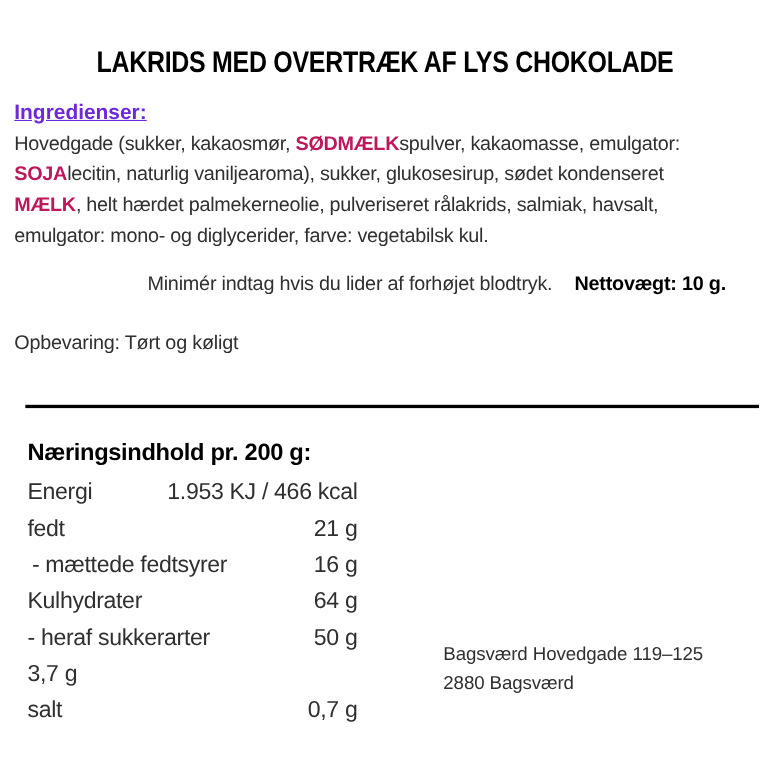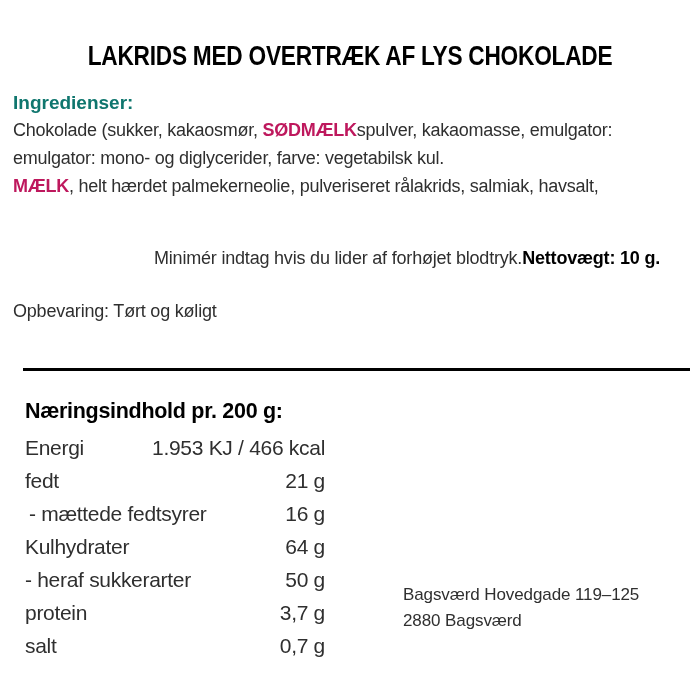--- a/index.html
+++ b/index.html
@@ -31,21 +31,22 @@
     transform-origin: 50% 50%;
     white-space: nowrap;
   }
 
   
   .ingredients-heading {
     top: 92px;
     left: 13px;
     font-size: 19px;
     font-weight: 700;
-    color: #0f766e;
+    color: #6d28d9;
+    text-decoration: underline;
   }
   .ingredients-text {
     top: 116px;
     left: 13px;
     width: 687px;
     font-size: 18px;
     line-height: 28px;
     letter-spacing: -0.25px;
   }
   .ingredients-text .ing-line { white-space: nowrap; }
@@ -55,21 +56,21 @@
   .warning-row {
     top: 248px;
     left: 13px;
     width: 647px;
     display: flex;
     justify-content: flex-end;
     align-items: baseline;
     font-size: 18px;
     letter-spacing: -0.2px;
   }
-  .net-weight { font-weight: 700; color: #000000; white-space: nowrap; }
+  .net-weight { font-weight: 700; color: #000000; white-space: nowrap; margin-left: 20px; }
 
   
   .storage-line {
     top: 301px;
     left: 13px;
     font-size: 18px;
     letter-spacing: -0.2px;
   }
 
   
@@ -118,23 +119,24 @@
   }
 </style>
 </head>
 <body>
 
 <div class="abs label-title">LAKRIDS MED OVERTRÆK AF LYS CHOKOLADE</div>
 
 <div class="abs ingredients-heading">Ingredienser:</div>
 
 <div class="abs ingredients-text">
-    <div class="ing-line"><span>Chokolade (sukker, kakaosmør, </span><b>SØDMÆLK</b><span>spulver, kakaomasse, emulgator:</span></div>
+    <div class="ing-line"><span>Hovedgade (sukker, kakaosmør, </span><b>SØDMÆLK</b><span>spulver, kakaomasse, emulgator:</span></div>
+    <div class="ing-line"><b>SOJA</b><span>lecitin, naturlig vaniljearoma), sukker, glukosesirup, sødet kondenseret</span></div>
+    <div class="ing-line"><b>MÆLK</b><span>, helt hærdet palmekerneolie, pulveriseret rålakrids, salmiak, havsalt,</span></div>
     <div class="ing-line"><span>emulgator: mono- og diglycerider, farve: vegetabilsk kul.</span></div>
-    <div class="ing-line"><b>MÆLK</b><span>, helt hærdet palmekerneolie, pulveriseret rålakrids, salmiak, havsalt,</span></div>
   </div>
 
 <div class="abs warning-row">
   <span class="warning-text">Minimér indtag hvis du lider af forhøjet blodtryk.</span>
   <span class="net-weight">Nettovægt: 10 g.</span>
 </div>
 
 <div class="abs storage-line">Opbevaring: Tørt og køligt</div>
 
 <div class="abs divider"></div>
@@ -156,21 +158,20 @@
     </div>
     <div class="nutrition-row">
       <span class="nut-label">Kulhydrater</span>
       <span class="nut-value">64 g</span>
     </div>
     <div class="nutrition-row">
       <span class="nut-label">- heraf sukkerarter</span>
       <span class="nut-value">50 g</span>
     </div>
     <div class="nutrition-row">
-      <span class="nut-label">protein</span>
       <span class="nut-value">3,7 g</span>
     </div>
     <div class="nutrition-row">
       <span class="nut-label">salt</span>
       <span class="nut-value">0,7 g</span>
     </div>
   </div>
 
 <div class="abs manufacturer-block">
     <div>Bagsværd Hovedgade 119–125</div>

